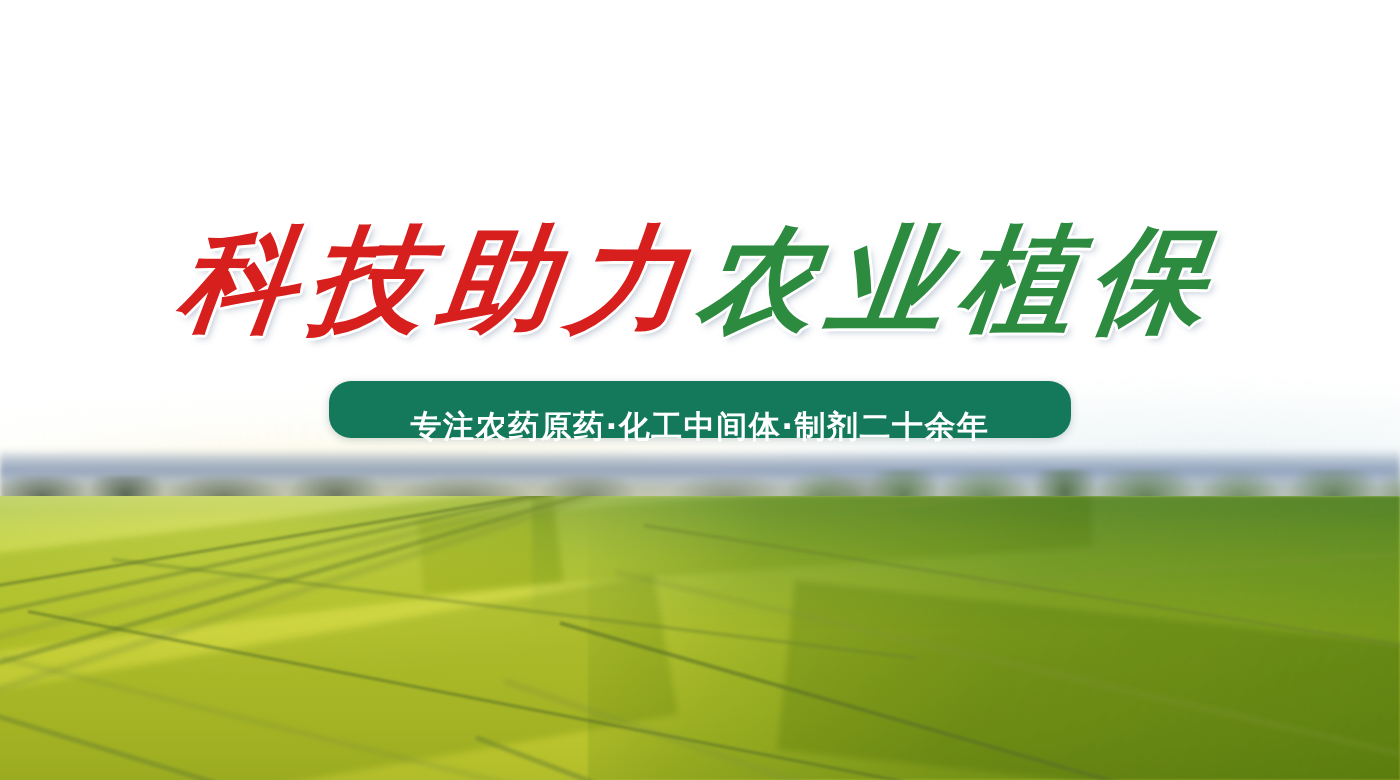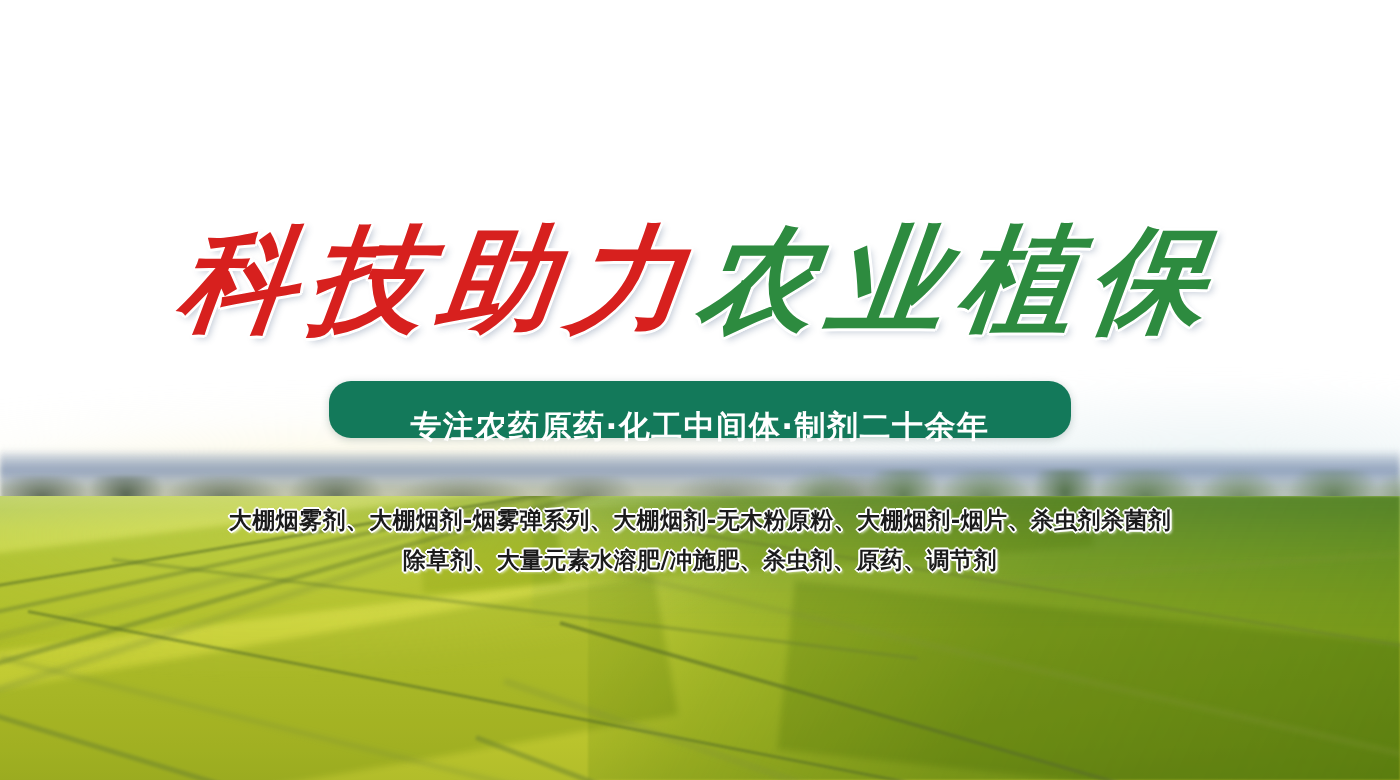--- a/index.html
+++ b/index.html
@@ -339,18 +339,14 @@
   </div>
 
   <div class="title">
     <span class="seg red">科技助力</span><span class="seg green">农业植保</span>
   </div>
 
   <div class="pill">
     <span class="pill-text">专注农药原药·化工中间体·制剂二十余年</span>
   </div>
 
-  <div class="products">
-    <div class="product-line">大棚烟雾剂、大棚烟剂-烟雾弹系列、大棚烟剂-无木粉原粉、大棚烟剂-烟片、杀虫剂杀菌剂</div>
-    <div class="product-line">除草剂、大量元素水溶肥/冲施肥、杀虫剂、原药、调节剂</div>
-  </div>
 
 </div>
 
 </body></html>

